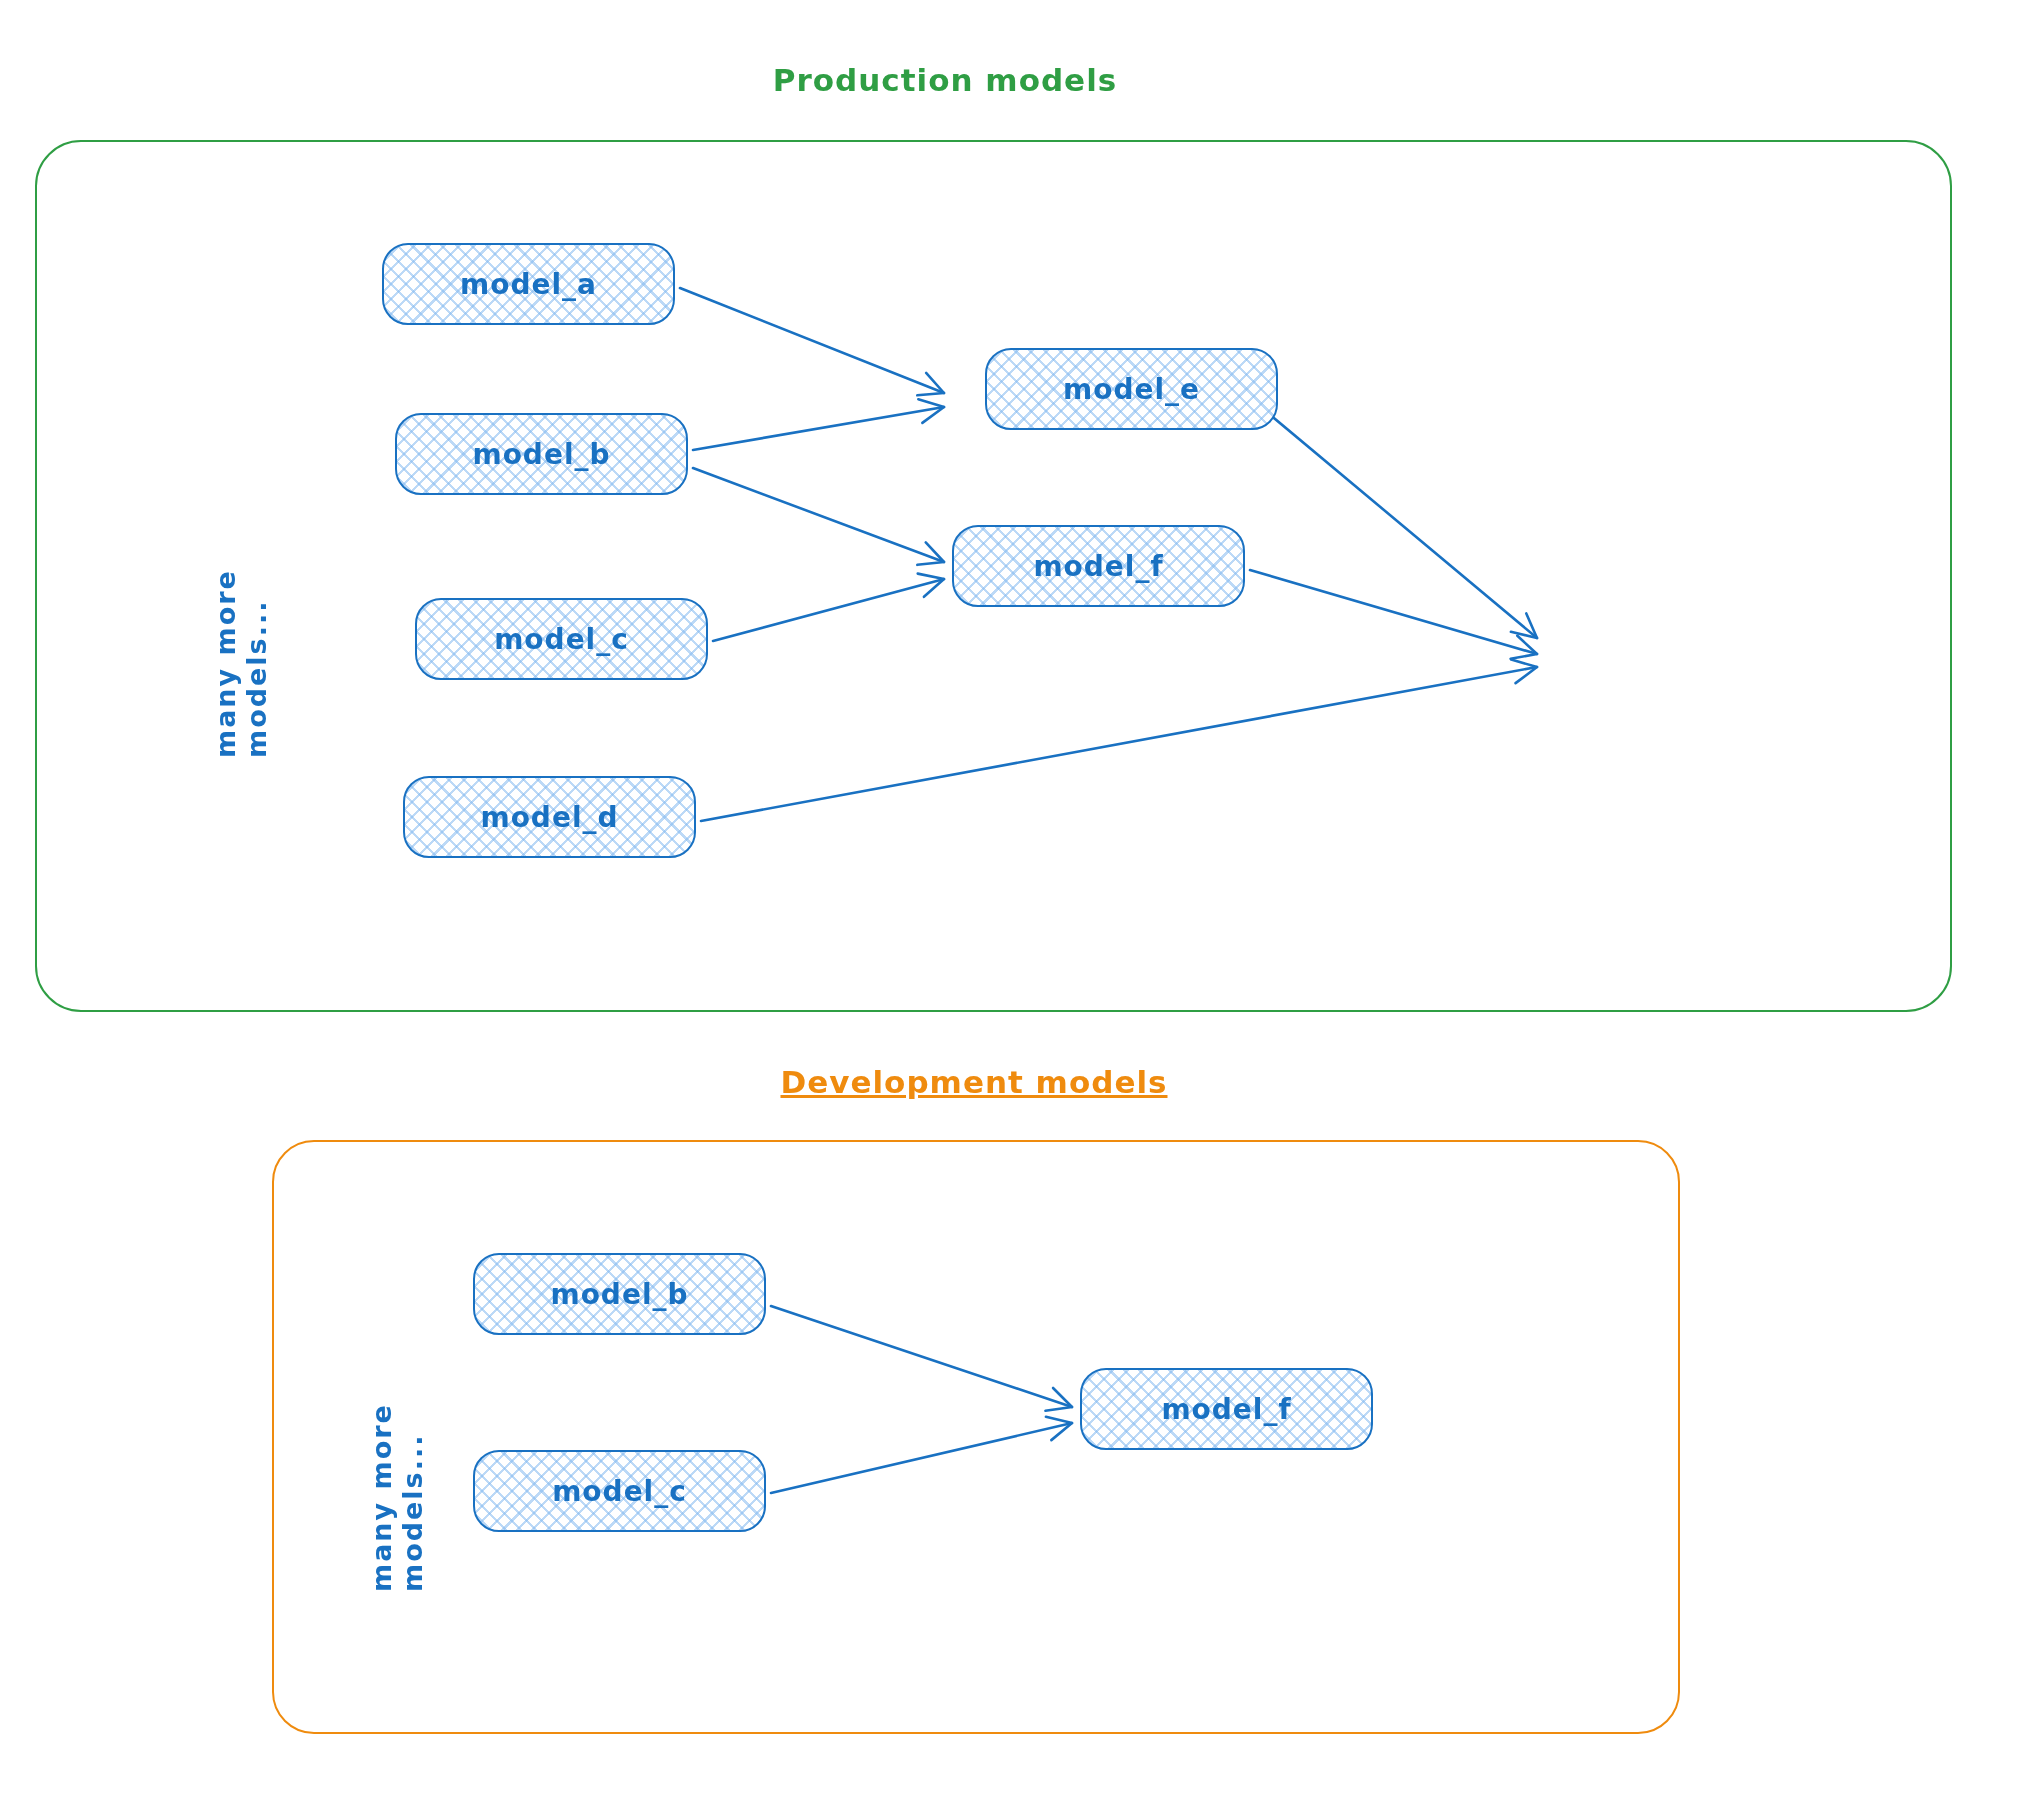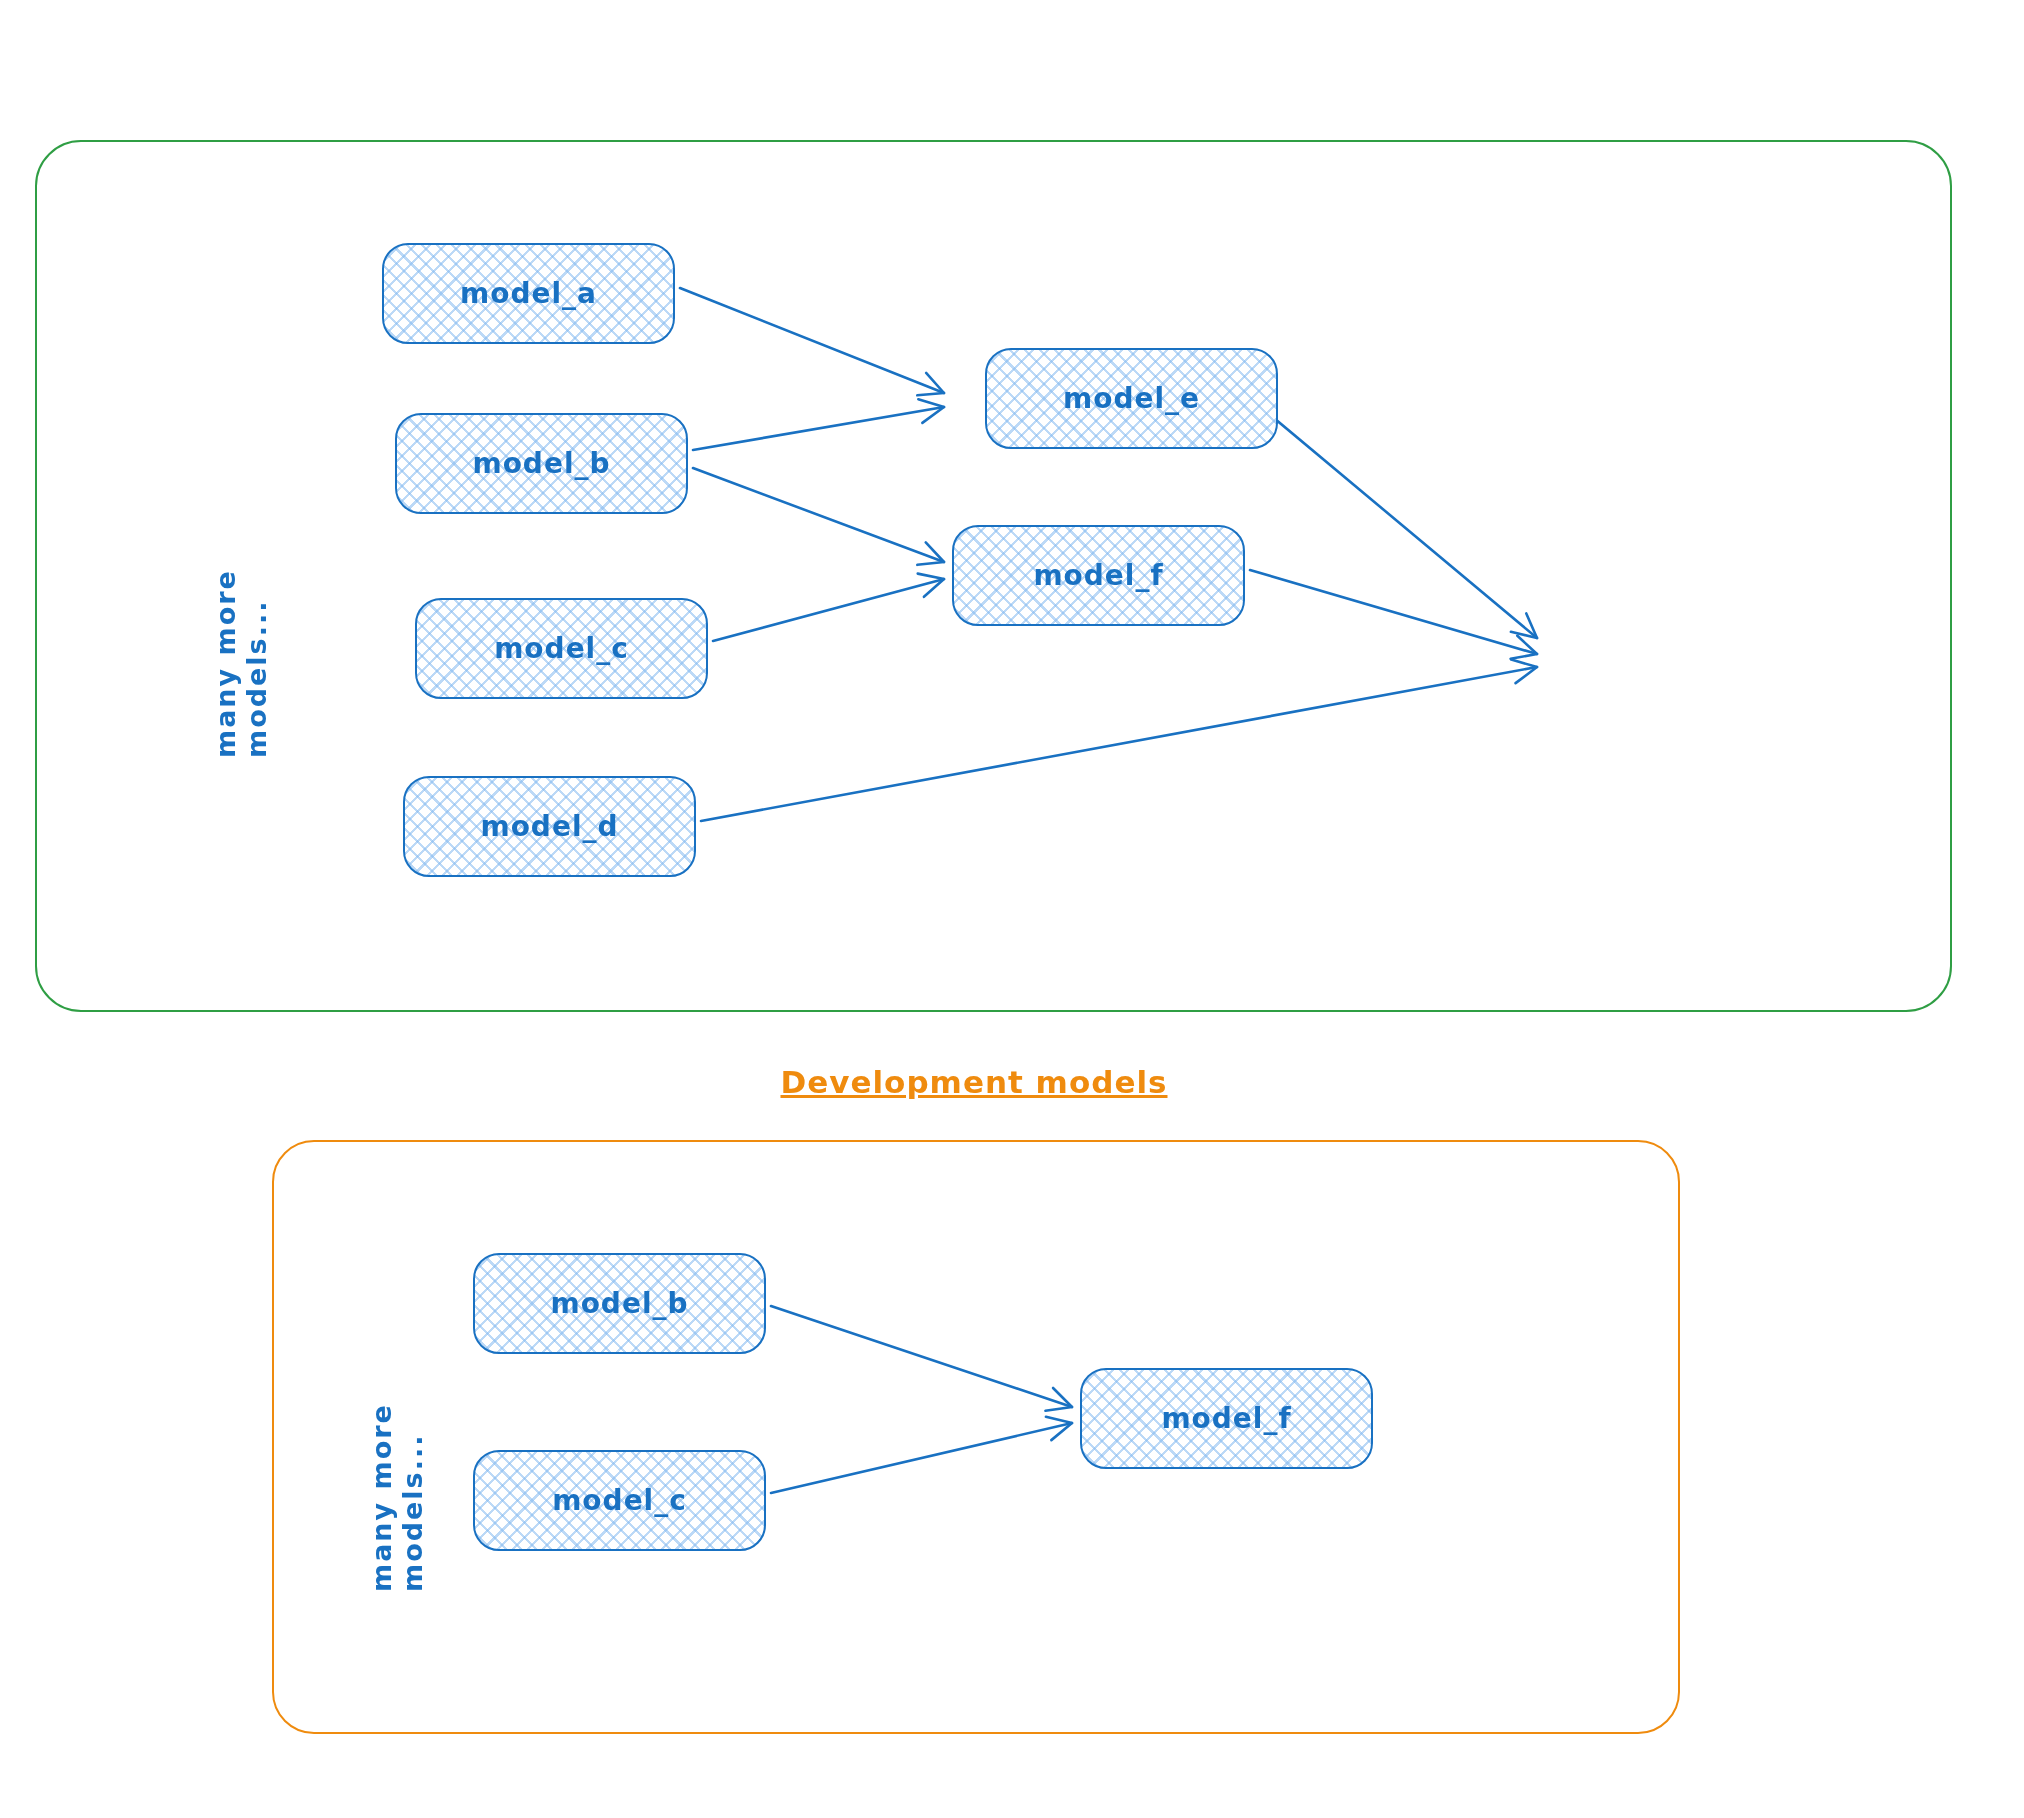--- a/index.html
+++ b/index.html
@@ -61,21 +61,21 @@
     letter-spacing: 2px;
     display: flex;
     align-items: center;
     justify-content: center;
   }
   #prod-side { left: 210px; top: 458px; height: 300px; }
   #dev-side  { left: 366px; top: 1292px; height: 300px; }
   
   .node {
     position: absolute;
-    width: 293px; height: 101px;
+    width: 293px; height: 82px;
     box-sizing: border-box;
     display: flex;
     align-items: center;
     justify-content: center;
     border: 2.5px solid var(--blue);
     border-radius: 26px;
     color: var(--blue);
     font-size: 28px;
     font-weight: bold;
     letter-spacing: 1px;
@@ -130,20 +130,21 @@
       <path d="M 693 450 L 944 407" class="edge" marker-end="url(#arrowhead)"></path>
       <path d="M 693 468 L 944 562" class="edge" marker-end="url(#arrowhead)"></path>
       <path d="M 713 641 L 944 579" class="edge" marker-end="url(#arrowhead)"></path>
       <path d="M 1250 398 L 1537 638" class="edge" marker-end="url(#arrowhead)"></path>
       <path d="M 1250 570 L 1537 654" class="edge" marker-end="url(#arrowhead)"></path>
       <path d="M 701 821 L 1537 667" class="edge" marker-end="url(#arrowhead)"></path>
       <path d="M 771 1306 L 1072 1407" class="edge" marker-end="url(#arrowhead)"></path>
       <path d="M 771 1493 L 1072 1423" class="edge" marker-end="url(#arrowhead)"></path>
     </svg>
 
+  <div class="section-title" id="prod-title">Production models</div>
 
   <div class="frame" id="prod-frame"></div>
 
   <div class="side-label" id="prod-side">many more models...</div>
 
   <div class="node" id="p-a">
     <span>model_a</span>
   </div>
   <div class="node" id="p-b">
     <span>model_b</span>

